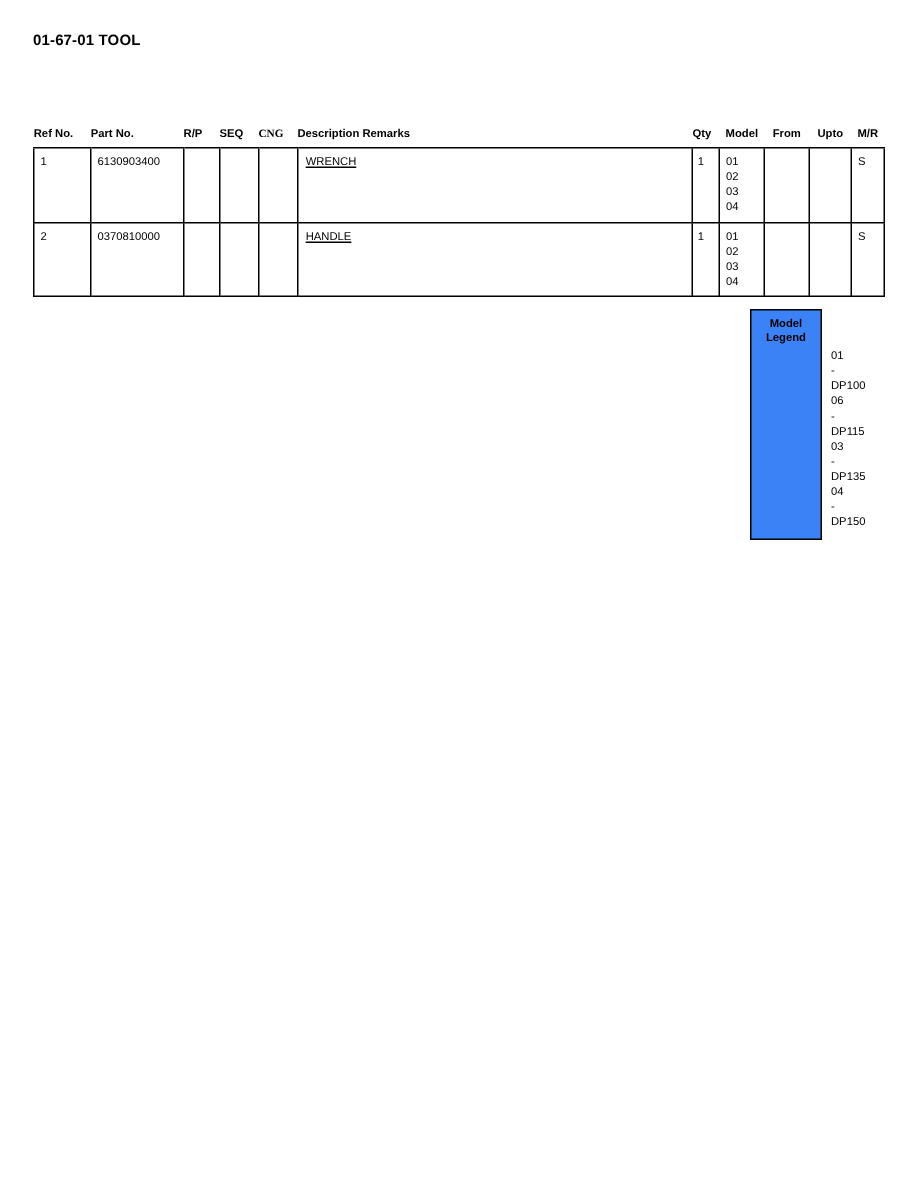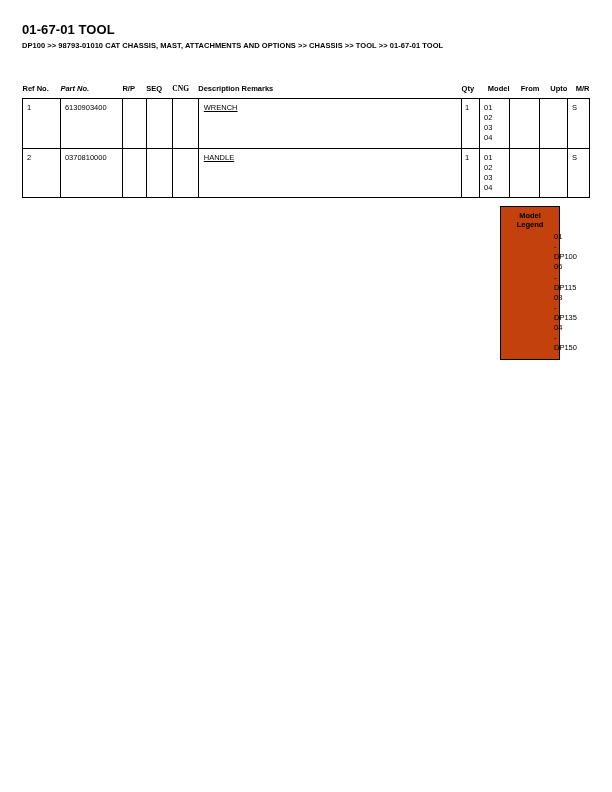--- a/index.html
+++ b/index.html
@@ -19,21 +19,21 @@
     position: relative;
     width: 612px;
     height: 792px;
     box-sizing: border-box;
     padding: 0;
   }
   .page-title {
     position: absolute;
     left: 22px;
     top: 22px;
-    font-size: 13px;
+    font-size: 10px;
     font-weight: bold;
     letter-spacing: 0.1px;
   }
   .breadcrumb {
     position: absolute;
     left: 22px;
     top: 41px;
     font-size: 7.5px;
     font-weight: bold;
     letter-spacing: 0.05px;
@@ -60,52 +60,52 @@
   }
   .parts-table td {
     border: 0.8px solid #000;
     padding: 4px 4px 4px 4px;
     vertical-align: top;
     font-size: 7.5px;
     line-height: 1.35;
   }
   
   .c-ref    { width: 38px; }
-  .c-part   { width: 62px; font-style: italic; }
+  .c-part   { width: 62px; }
   .c-rp     { width: 24px; }
   .c-seq    { width: 26px; }
   .c-cng    { width: 26px; font-family: Liberation Serif, serif; }
   .c-desc   { width: 264px; }
   .c-qty    { width: 18px; }
   .c-model  { width: 30px; }
   .c-from   { width: 30px; }
   .c-upto   { width: 28px; }
   .c-mr     { width: 22px; }
 
   th.c-rp, th.c-seq, th.c-cng { text-align: left; }
   th.c-qty { text-align: left; }
-  th.c-model, th.c-from, th.c-upto, th.c-mr { text-align: right; }
+  th.c-model, th.c-from, th.c-upto, th.c-mr { text-align: center; }
 
   .head-pad-left { padding-left: 2px; }
 
   td.cell-ref { padding-left: 4px; }
   td.cell-desc { padding-left: 5px; text-decoration: underline; }
   td.cell-qty { padding-left: 3px; }
   td.cell-model { padding-left: 4px; }
   td.cell-mr { padding-left: 4px; }
 
   .model-lines span { display: block; }
 
   .legend {
     position: absolute;
     left: 500px;
     top: 206px;
-    width: 60px;
+    width: 48px;
     border: 0.9px solid #000;
-    background: #c2410c;
+    background: #3b82f6;
     padding: 4px 5px 5px 5px;
     box-sizing: border-box;
     font-size: 7.5px;
   }
   .legend-title {
     font-weight: bold;
     text-align: center;
     margin-bottom: 3px;
     font-size: 7.5px;
   }
@@ -115,21 +115,20 @@
     padding-left: 48px;
   }
 </style>
 </head>
 <body>
 
 <div class="page">
 
   <div class="page-title">01-67-01 TOOL</div>
 
-  <div class="breadcrumb">DP100 &gt;&gt; 98793-01010 CAT CHASSIS, MAST, ATTACHMENTS AND OPTIONS &gt;&gt; CHASSIS &gt;&gt; TOOL &gt;&gt; 01-67-01 TOOL</div>
 
   <table class="parts-table">
     <thead>
       <tr class="head-row">
         <th class="c-ref head-pad-left">Ref No.</th>
         <th class="c-part">Part No.</th>
         <th class="c-rp">R/P</th>
         <th class="c-seq">SEQ</th>
         <th class="c-cng">CNG</th>
         <th class="c-desc">Description Remarks</th>

